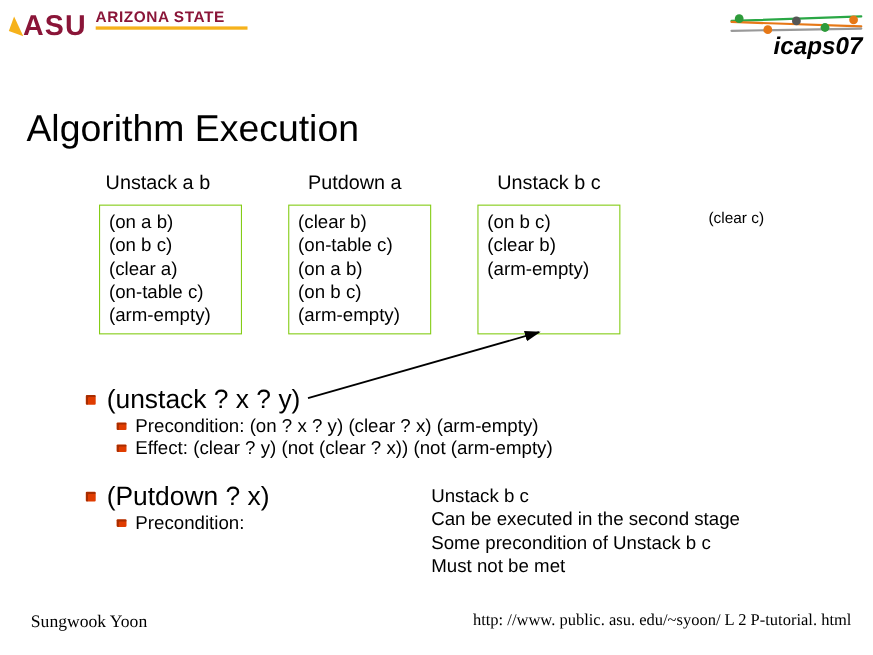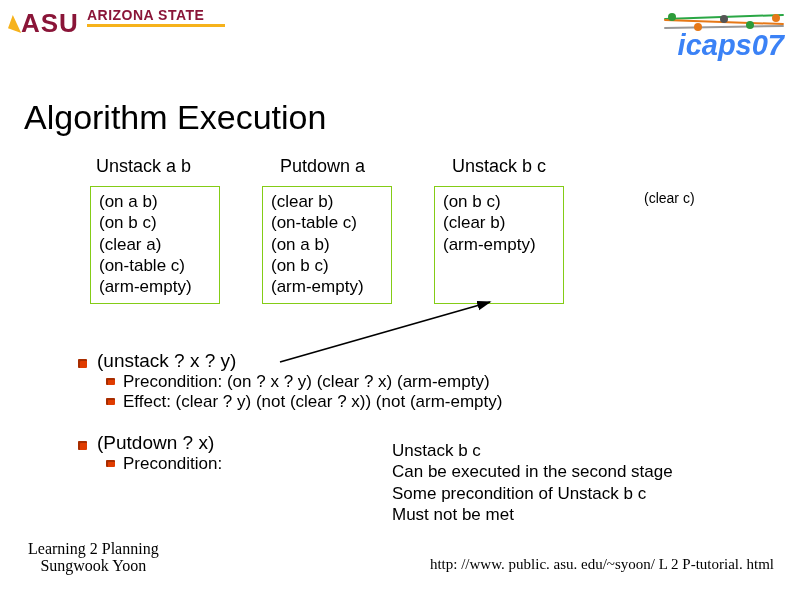--- a/index.html
+++ b/index.html
@@ -93,22 +93,22 @@
     top: 5px;
   }
   .d1 { background:#2d9b3a; left: 4px; top: 0;}
   .d2 { background:#e67817; left: 30px; top: 10px;}
   .d3 { background:#555; left: 56px; top: 2px;}
   .d4 { background:#2d9b3a; left: 82px; top: 8px;}
   .d5 { background:#e67817; left: 108px; top: 1px;}
   .icaps-text {
     font-family: "Comic Sans MS", cursive, sans-serif;
     font-style: italic;
-    font-size: 29px;
-    color: #3b82f6;
+    font-size: 22px;
+    color: #000000;
     font-weight: 600;
     margin-top: -2px;
   }
   .title {
     position: absolute;
     top: 98px;
     left: 24px;
     font-size: 34px;
     font-weight: 400;
   }
@@ -148,21 +148,21 @@
     margin-top: 9px;
     margin-right: 10px;
     flex: 0 0 9px;
   }
   .bullet-ico.small {
     width: 7px; height: 7px;
     margin-top: 6px;
     margin-right: 8px;
   }
   .bullet-txt.big {
-    font-size: 19px;
+    font-size: 24px;
   }
   .bullet-txt.small {
     font-size: 17px;
   }
   .sub-bullets {
     margin-left: 28px;
   }
   .side-notes {
     position: absolute;
     left: 392px;
@@ -283,16 +283,15 @@
 <svg class="arrow-svg">
   <defs>
     <marker id="ah" markerWidth="10" markerHeight="10" refX="8" refY="3" orient="auto">
       <path d="M0,0 L9,3 L0,6 Z" fill="#000"></path>
     </marker>
   </defs>
   <line x1="280" y1="362" x2="490" y2="302" stroke="#000" stroke-width="1.6" marker-end="url(#ah)"></line>
 </svg>
 
 <div class="footer-left">
-  <div>Learning 2 Planning</div>
   <div>Sungwook Yoon</div>
 </div>
 <div class="footer-right">http: //www. public. asu. edu/~syoon/ L 2 P-tutorial. html</div>
 
 </body></html>

